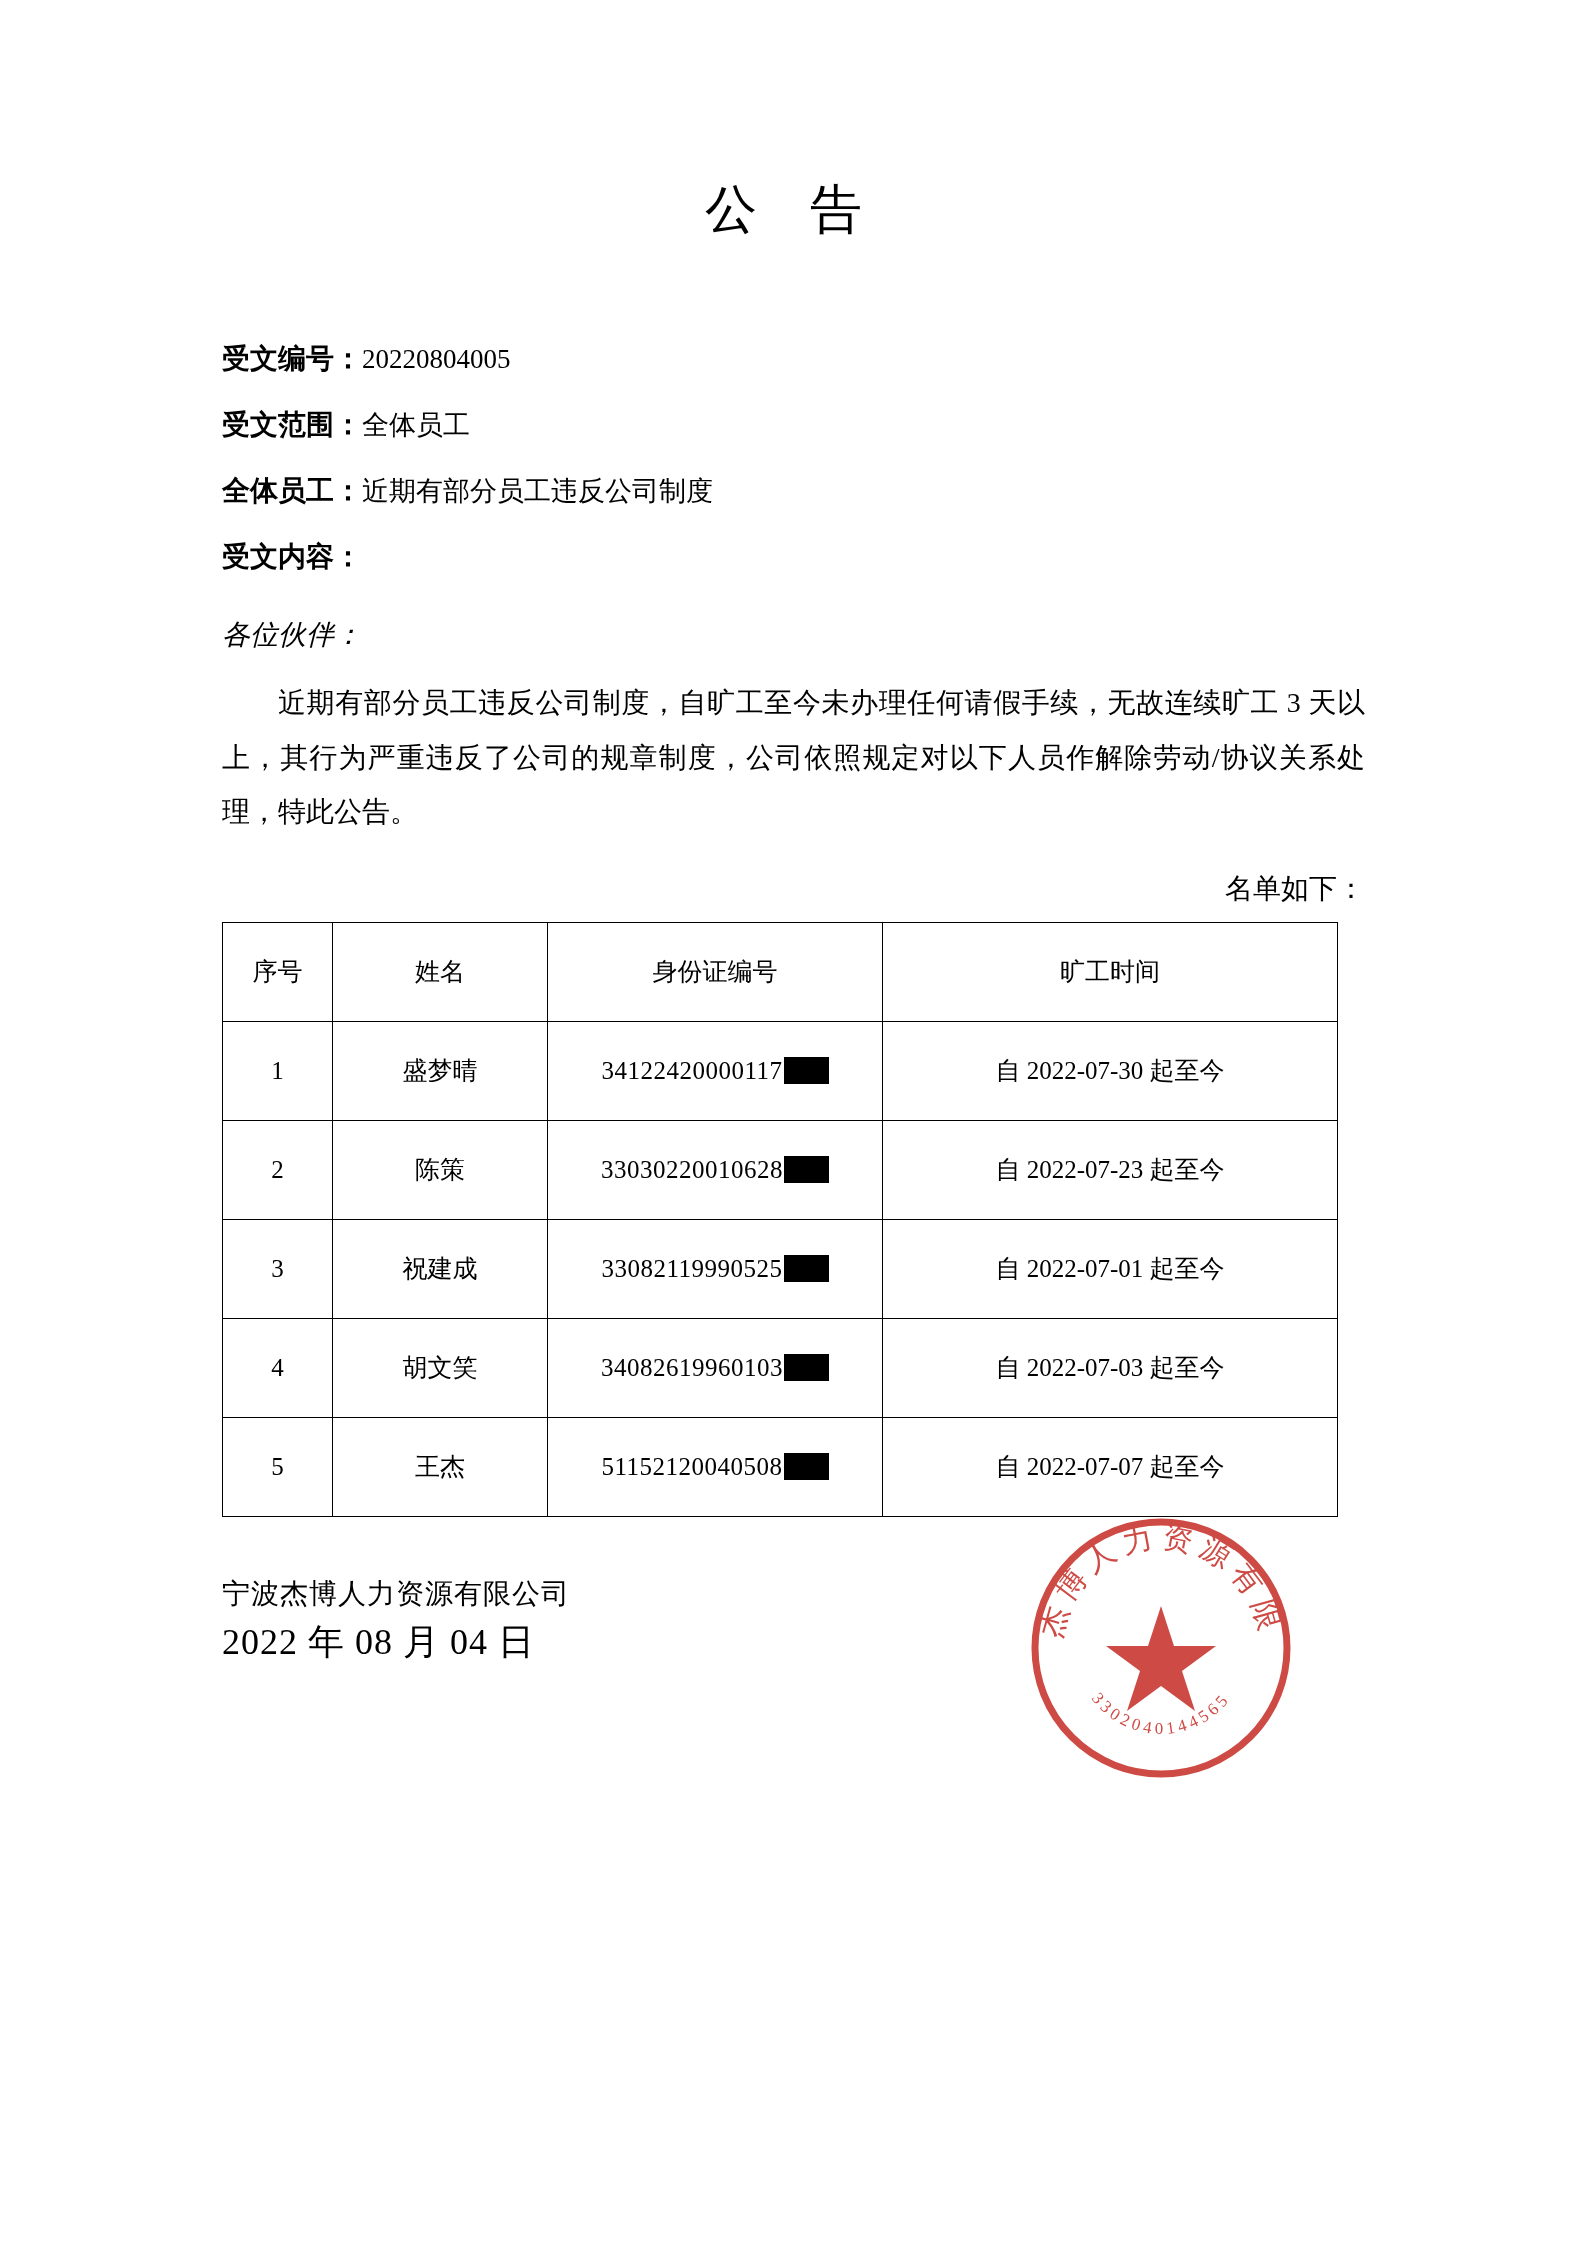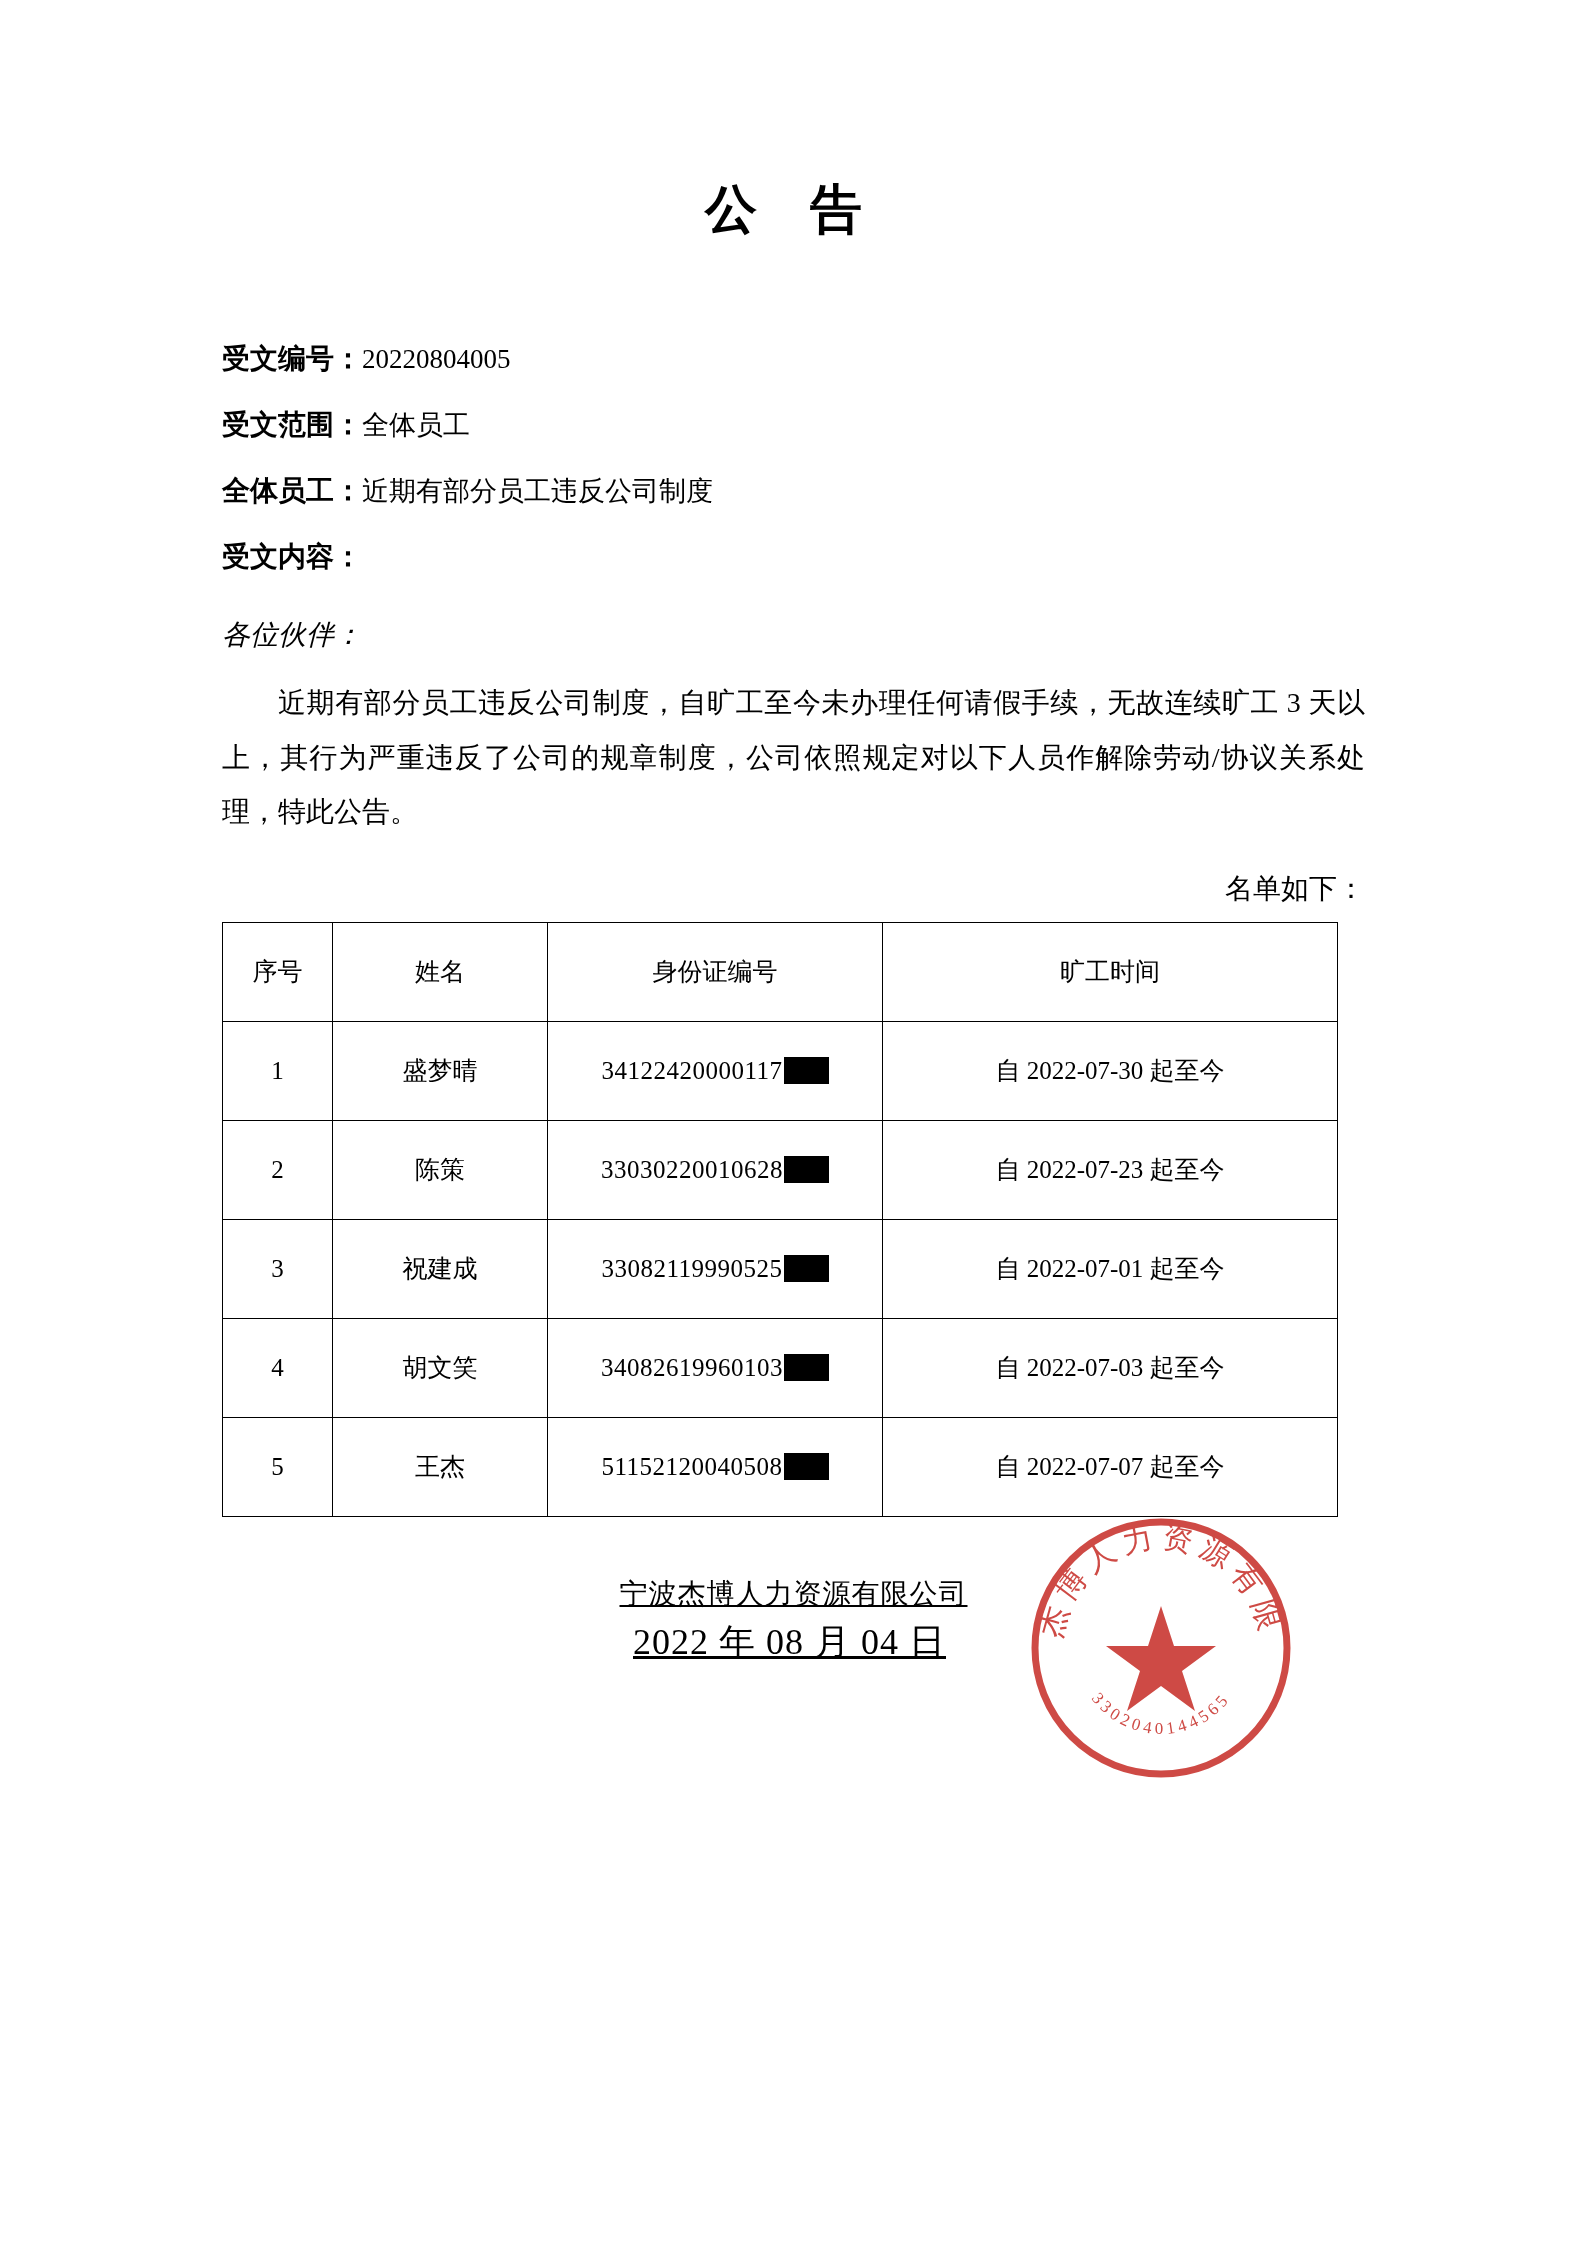--- a/index.html
+++ b/index.html
@@ -18,21 +18,21 @@
   .page {
     position: relative;
     width: 1587px;
     height: 2245px;
     box-sizing: border-box;
     padding: 0 222px;
   }
   .doc-title {
     text-align: center;
     font-size: 52px;
-    font-weight: bold;
+    font-weight: normal;
     letter-spacing: 20px;
     margin-top: 175px;
     margin-bottom: 0;
     font-family: "Liberation Serif", "DejaVu Serif", serif;
   }
   .meta-block {
     margin-top: 100px;
   }
   .meta-row {
     font-size: 28px;
@@ -102,24 +102,23 @@
   .redact {
     display: inline-block;
     width: 45px;
     height: 27px;
     background: #000000;
     vertical-align: -5px;
     margin-left: 1px;
   }
   .sign-block {
     margin-top: 52px;
-    text-align: center;
+    text-align: left;
     padding-right: 0;
     position: relative;
-    text-decoration: underline;
   }
   .sign-line {
     font-size: 28px;
     line-height: 1.75;
     letter-spacing: 1px;
     padding-right: 0px;
   }
   .sign-date {
     font-size: 36px;
     letter-spacing: 1px;

